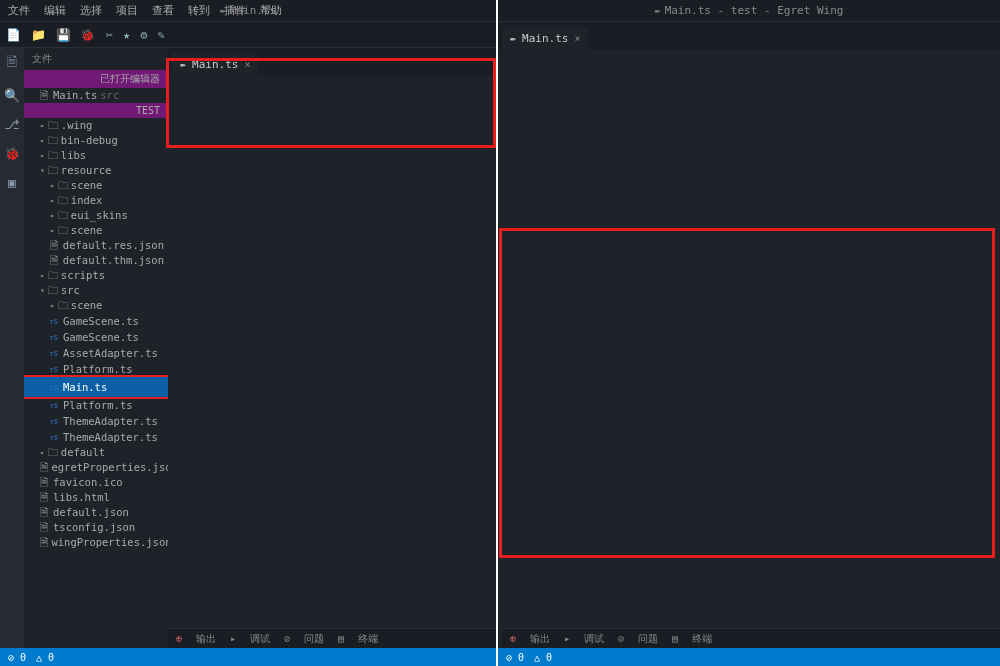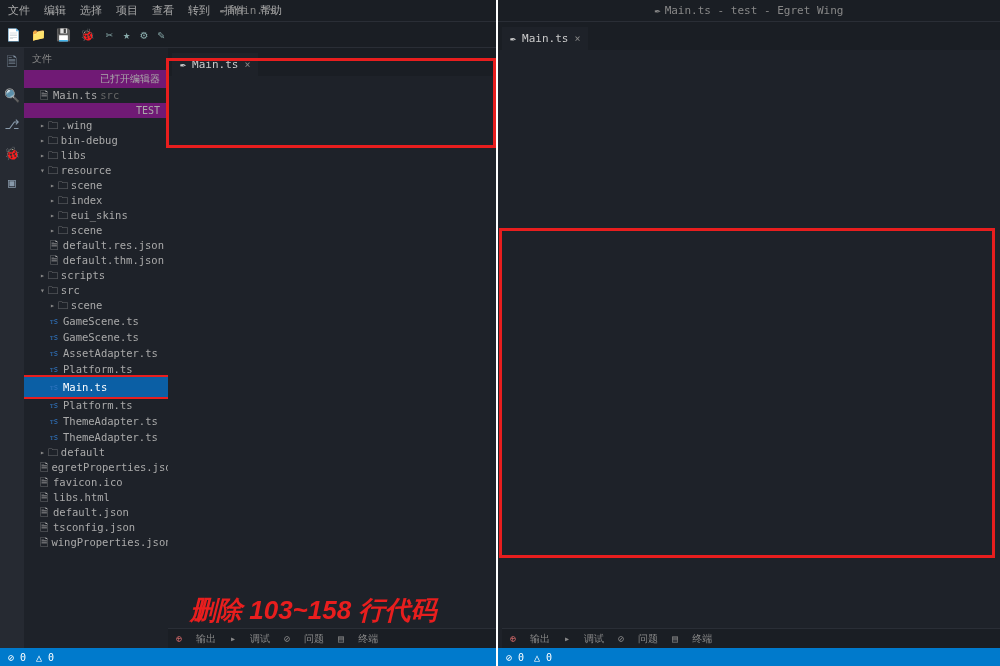--- a/index.html
+++ b/index.html
@@ -247,21 +247,20 @@
       <span>调试</span>
       <span style="color:#888">⊘</span>
       <span>问题</span>
       <span style="color:#888">▤</span>
       <span>终端</span>
     </div>
     <div class="statusbar">
       <span>⊘ 0</span>
       <span>△ 0</span>
     </div>
-    <div class="annotation">删除 103~158 行代码</div>
   </div>
 
   <div class="divider"></div>
 
   <div class="pane right-pane">
     <div class="menubar">
       <span class="title">
           <span class="feather">✒</span>
           <span>Main.ts - test - Egret Wing</span>
         </span>

